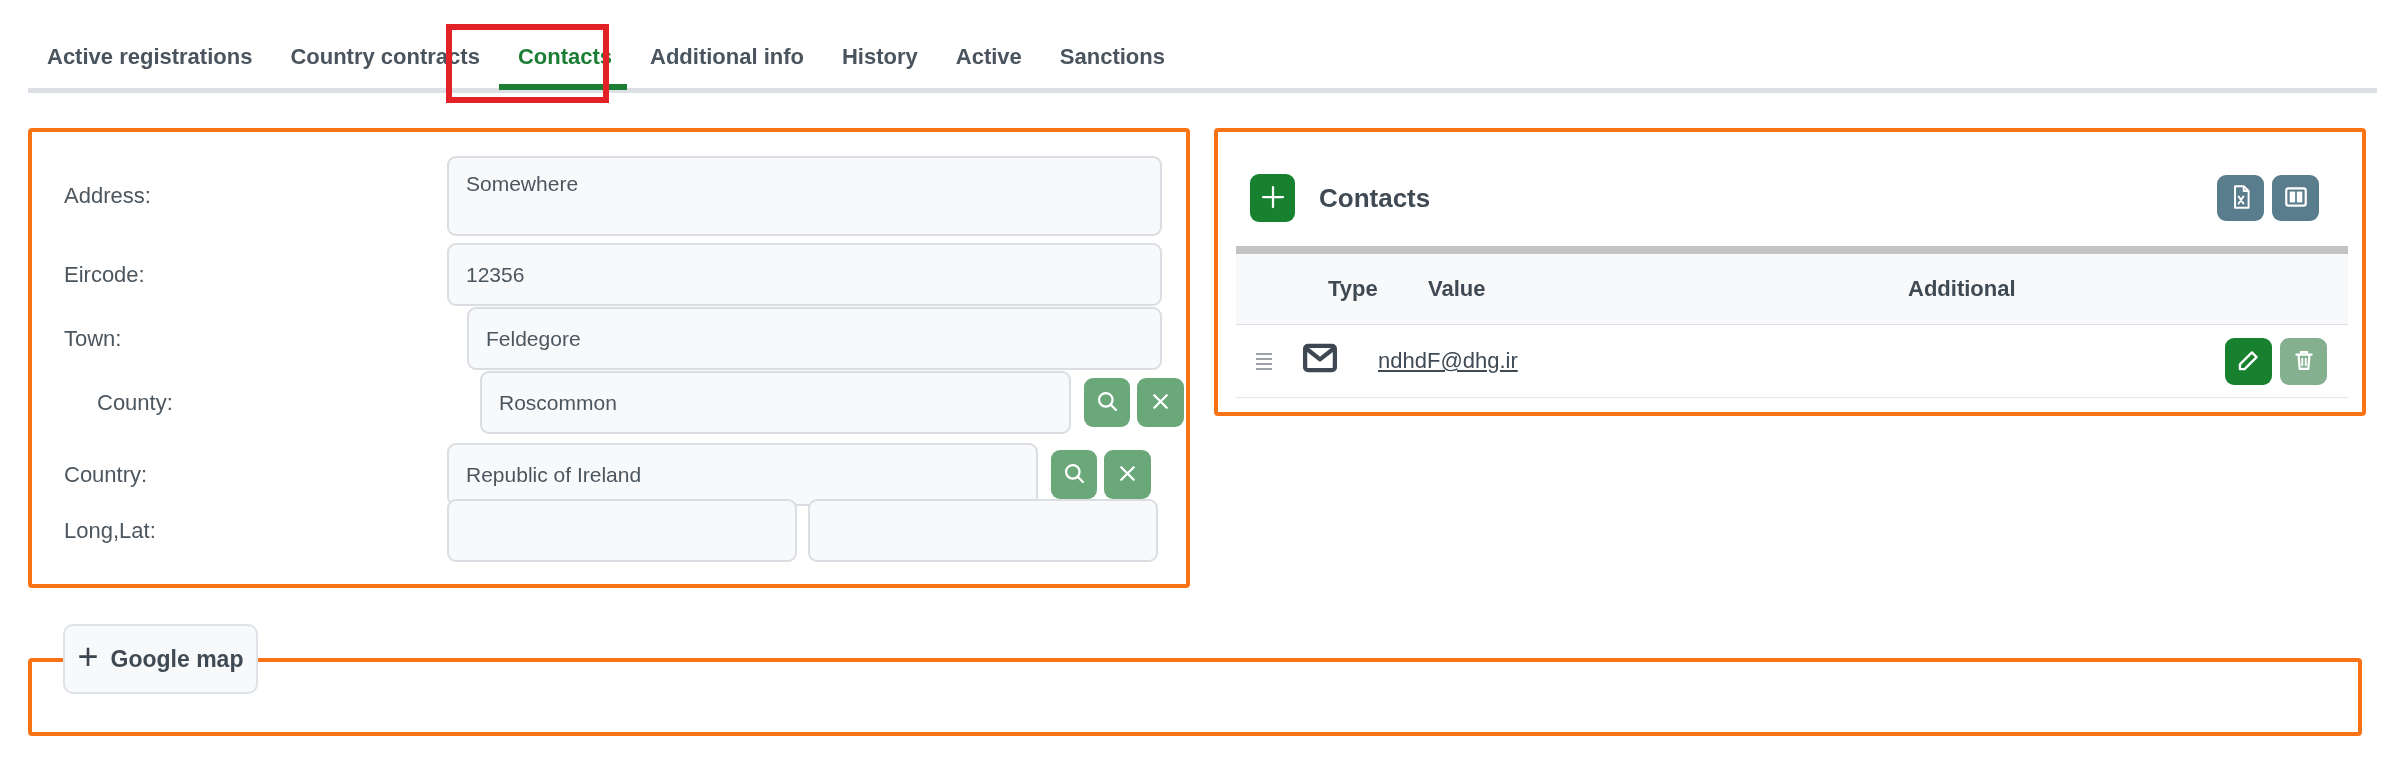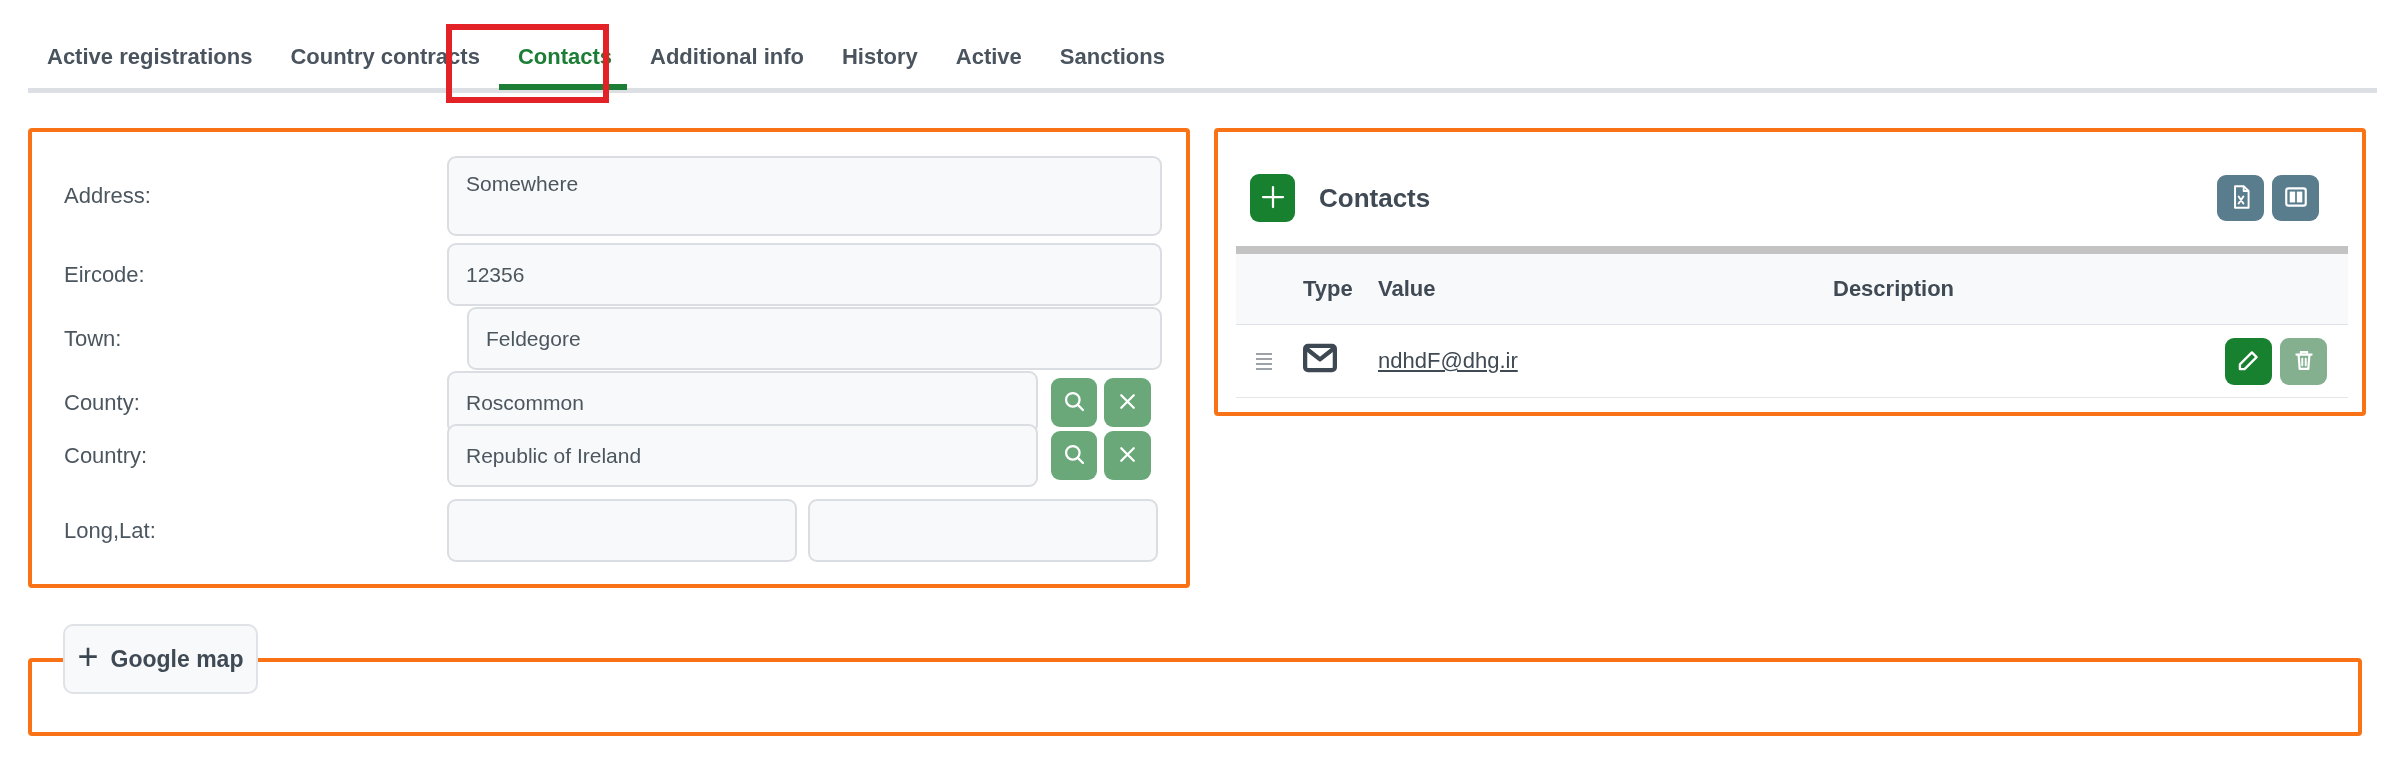--- a/index.html
+++ b/index.html
@@ -23,22 +23,22 @@
   .card { position:absolute; background:#fff; border:4px solid #f97316; border-radius:4px;text-decoration:underline; }
   .form-card { left:28px; top:128px; width:1162px; height:460px; }
   .contacts-card { left:1214px; top:128px; width:1152px; height:288px; }
   .map-card { left:28px; top:658px; width:2334px; height:78px; z-index:1; }
 
   
   .frow { position:absolute; left:32px; width:1098px; height:49px; display:flex; align-items:center; }
   .frow.r-addr { top:24px;  height:80px; }
   .frow.r-eir  { top:118px; }
   .frow.r-town { top:182px;gap:20px; }
-  .frow.r-cnty { top:246px; }
-  .frow.r-ctry { top:299px; }
+  .frow.r-cnty { top:246px;margin-left:33px; }
+  .frow.r-ctry { top:318px; }
   .frow.r-ll   { top:374px; }
   .flabel { width:383px; font-size:22px; color:#4c565f; }
   .fctrl { flex:1; display:flex; align-items:center; height:100%; }
   .inp { height:63px; width:100%; background:#f8f9fa; border:2px solid #dadde1; border-radius:9px;
          font-family:inherit; font-size:21px; color:#4c565f; padding:0 17px; outline:none; }
   textarea.inp { height:80px; padding-top:12px; resize:none; line-height:1.3; }
   .inp.short { width:591px; flex:none; }
   .inp.half { width:350px; flex:none; }
   .gap11 { width:11px; flex:none; }
   .btn { border:none; display:flex; align-items:center; justify-content:center; cursor:pointer; padding:0; background:none; }
@@ -49,21 +49,21 @@
   
   .c-header { position:absolute; left:32px; right:43px; top:42px; height:48px; display:flex; align-items:center; }
   .btn-add { width:45px; height:48px; background:#17812f; border-radius:9px; }
   .c-title { margin-left:24px; font-size:26px; font-weight:700; color:#3f4a54; }
   .spacer { flex:1; }
   .btn-slate { width:47px; height:46px; background:#5a7d8d; border-radius:9px; margin-left:8px; }
 
   .c-table { position:absolute; left:18px; top:114px; width:1112px; }
   .t-scrollbar { height:8px; background:#c3c3c3; }
   .t-head { height:71px; background:#f8f9fa; border-bottom:1px solid #dee2e6;
-            display:flex; align-items:center; font-weight:700; font-size:22px; color:#3f4a54; }
+            display:flex; align-items:center; font-weight:700; font-size:22px; color:#3f4a54;gap:25px; }
   .t-row { height:73px; border-bottom:1px solid #e4e7ea; display:flex; align-items:center;
            font-size:22px; position:relative; }
   .col-handle { width:56px; display:flex; justify-content:center; }
   .col-type   { width:76px; padding-left:11px; }
   .col-value  { width:455px; padding-left:10px; }
   .col-desc   { flex:1; padding-left:10px; }
   .drag-handle { display:flex; flex-direction:column; gap:3px; cursor:grab; }
   .drag-handle i { display:block; width:16px; height:2px; background:#9da2a8; }
   .email-link { color:#3f4a54; text-decoration:underline; cursor:pointer; }
   .row-actions { position:absolute; right:21px; top:13px; display:flex; gap:8px; }
@@ -214,21 +214,21 @@
       </span>
     </button>
   </div>
 
   <div class="c-table">
     <div class="t-scrollbar"></div>
     <div class="t-head">
       <div class="col-handle"></div>
       <div class="col-type">Type</div>
       <div class="col-value">Value</div>
-      <div class="col-desc">Description</div>
+      <div class="col-desc">Additional</div>
     </div>
     <div class="t-row">
       <div class="col-handle">
         <span class="drag-handle">
             <i></i>
             <i></i>
             <i></i>
             <i></i>
           </span>
       </div>

